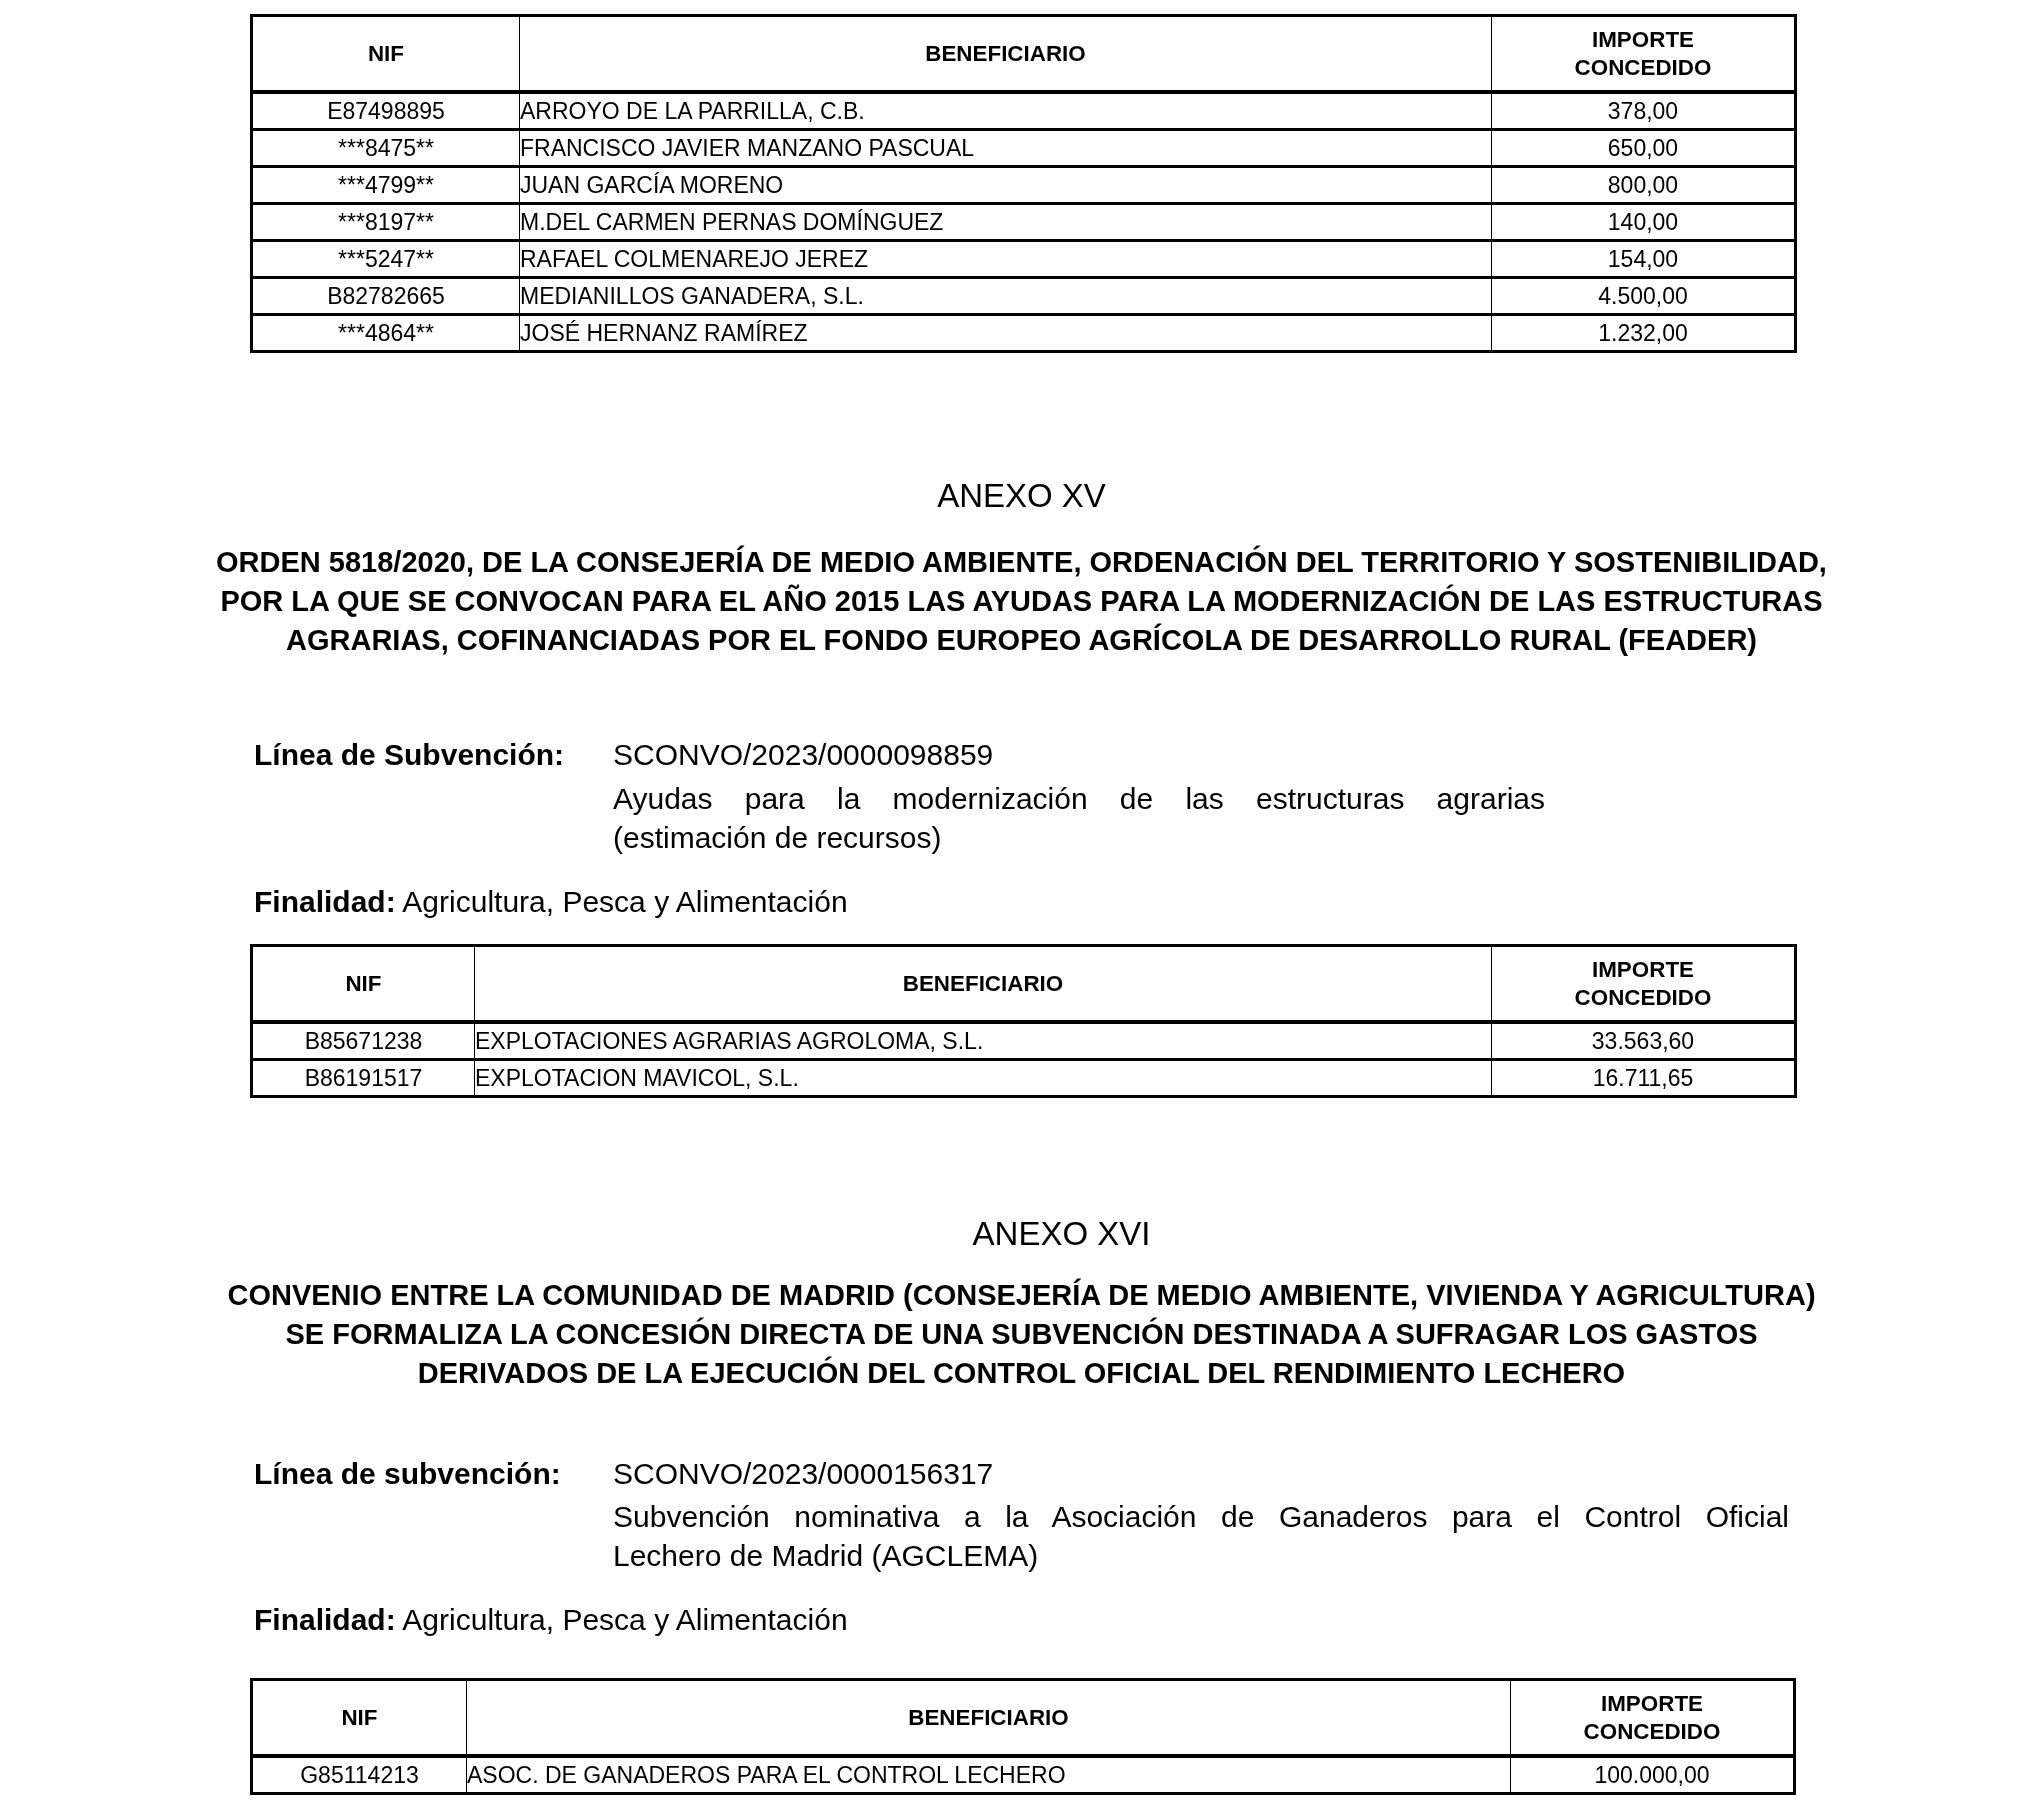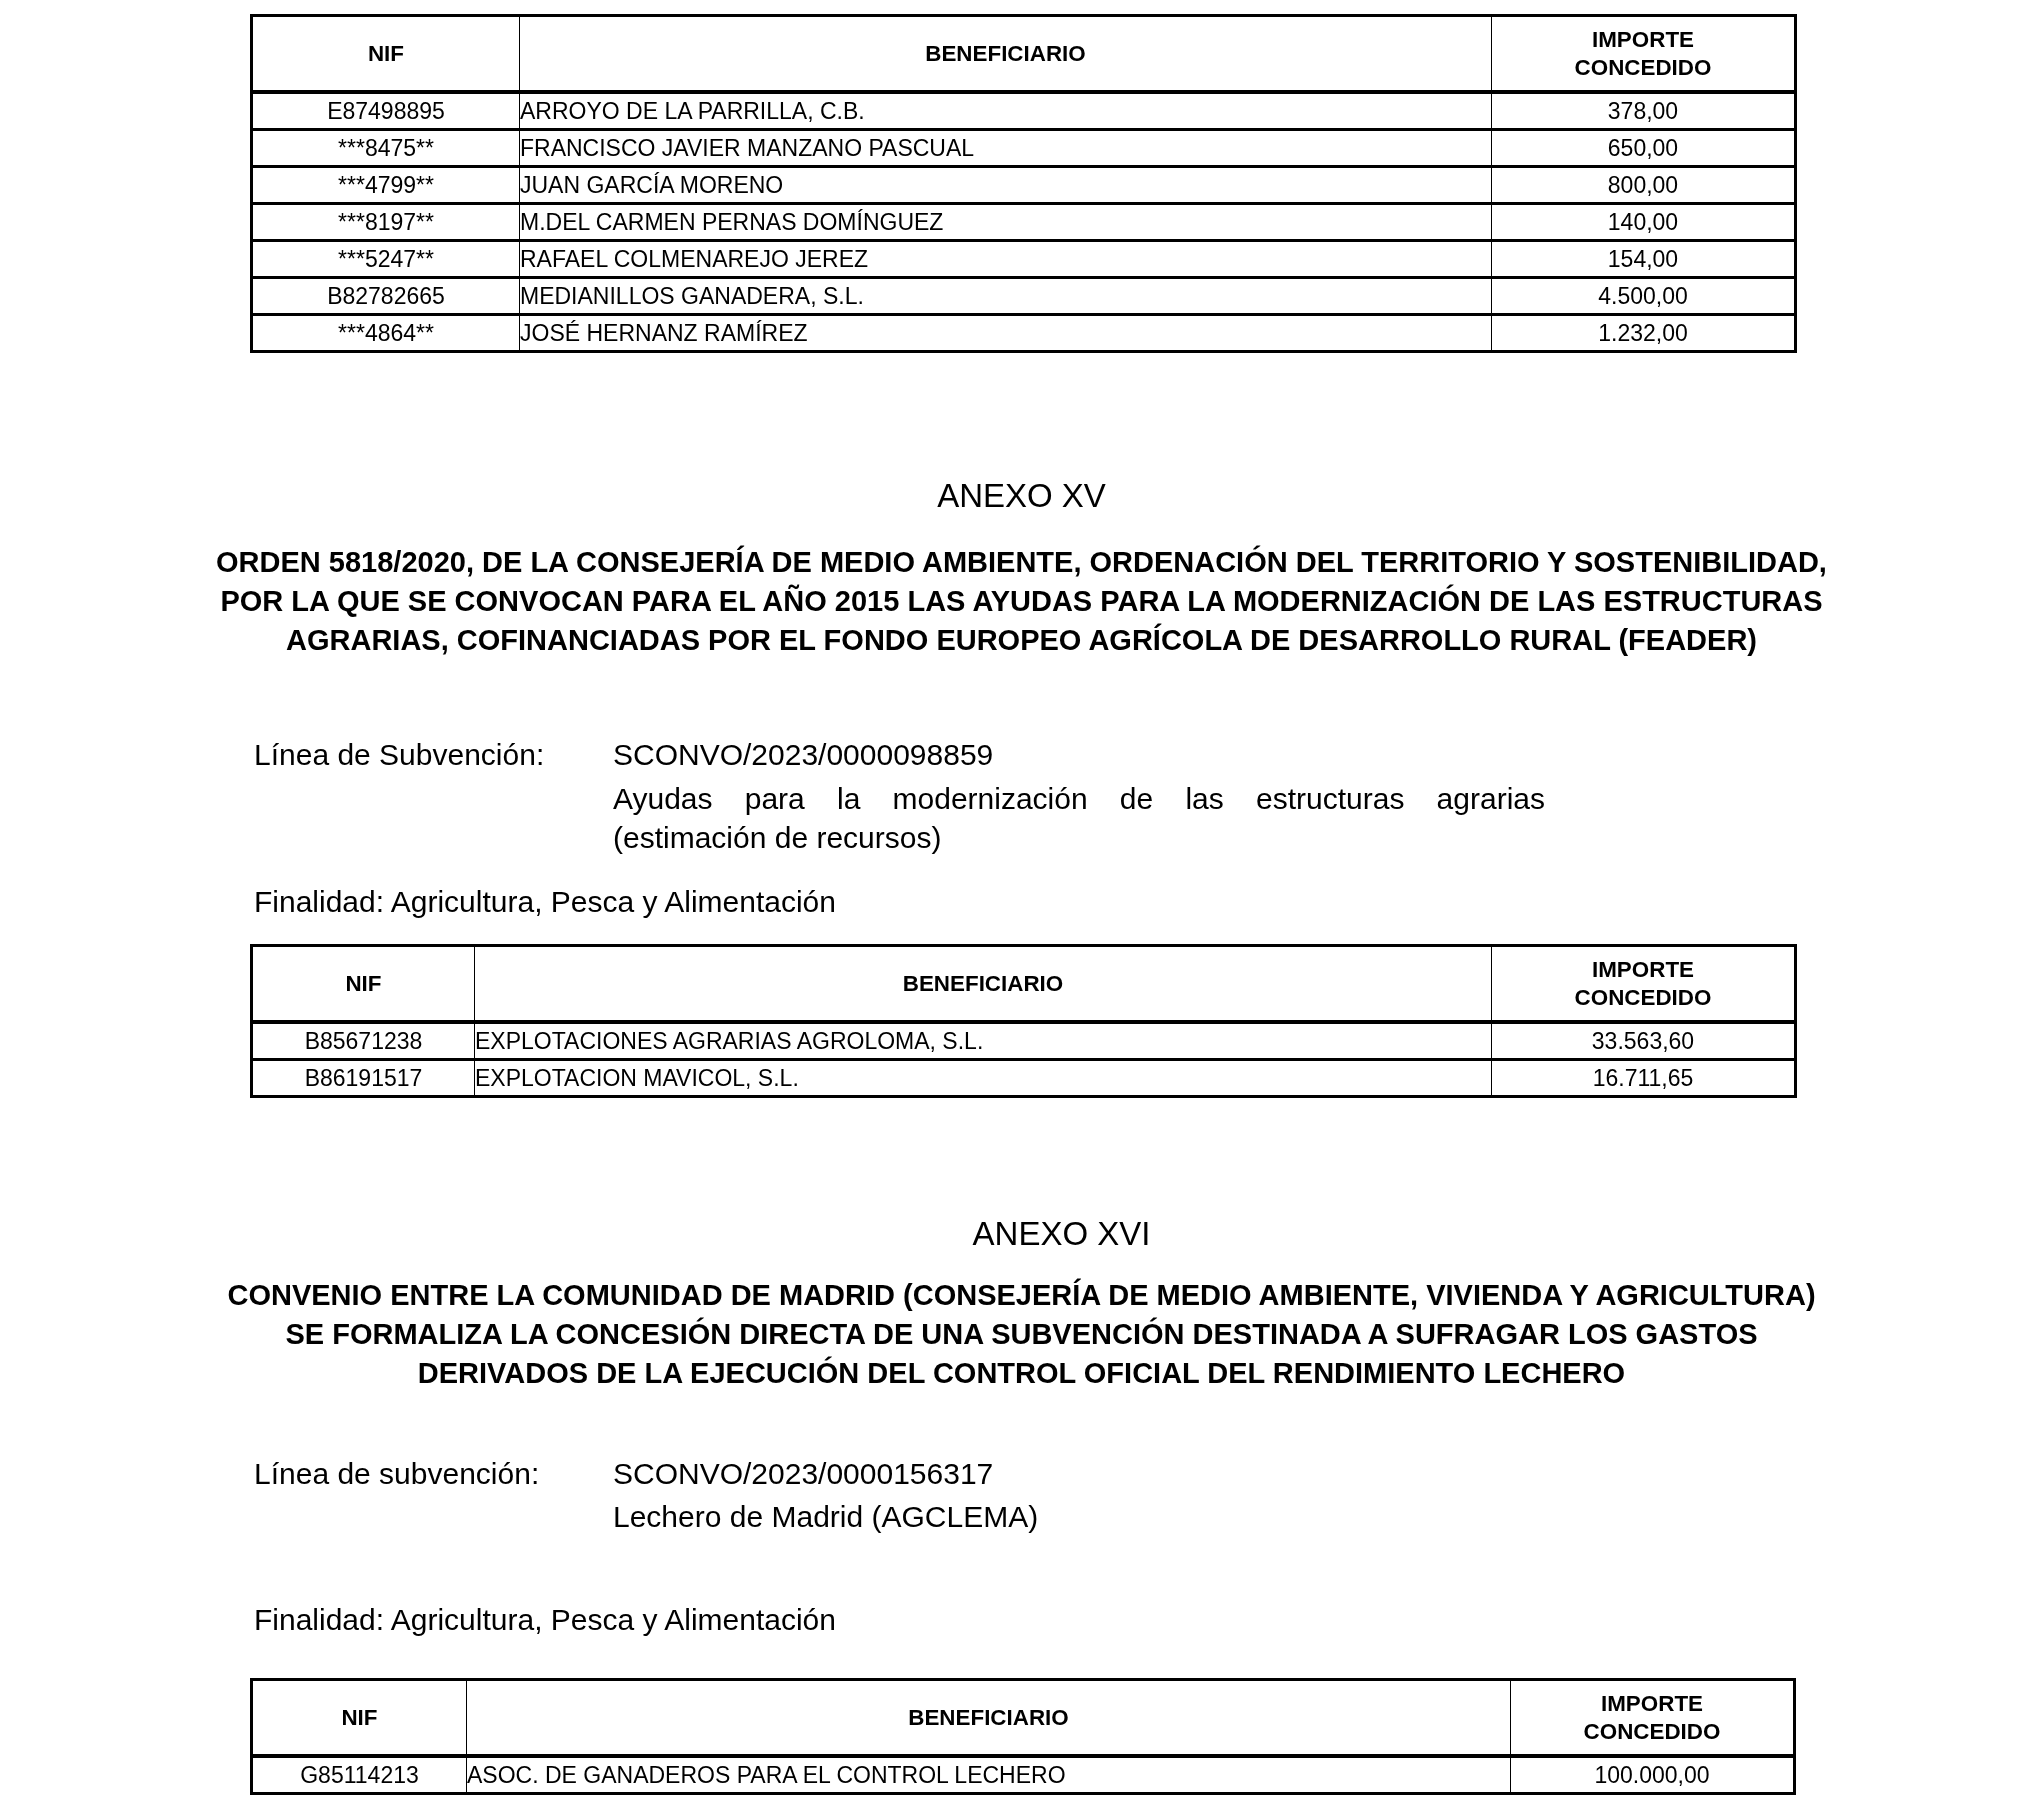--- a/index.html
+++ b/index.html
@@ -13,21 +13,21 @@
   table.grant thead tr { border-bottom: 4.7px solid #000; }
   table.grant tbody tr { border-bottom: 3.7px solid #000; }
   table.grant th { font-weight: bold; font-size: 22.4px; line-height: 28px; text-align: center; height: 73px; }
   table.grant td { font-size: 23px; height: 34px; line-height: 34px; }
   td.nif { text-align: center; }
   td.benef { text-align: left; padding-left: 18.6px; }
   td.imp { text-align: center; }
   .anexo { left: 0; width: 2043px; text-align: center; font-size: 33px; }
   .heading { left: 0; width: 2043px; text-align: center; font-weight: bold; font-size: 29px; line-height: 39px; }
   .meta { font-size: 30px; line-height: 39px; }
-  .meta b { font-weight: normal; }
+  .meta b { font-weight: bold; }
   .just { text-align: justify; text-align-last: left; }
 </style>
 </head>
 <body>
 
 <table class="grant" style="left:250px; top:14px; width:1544px;">
   <colgroup>
       <col style="width:268px">
       <col style="width:972px">
       <col style="width:304px">
@@ -129,20 +129,21 @@
   <div>CONVENIO ENTRE LA COMUNIDAD DE MADRID (CONSEJERÍA DE MEDIO AMBIENTE, VIVIENDA Y AGRICULTURA)</div>
   <div>SE FORMALIZA LA CONCESIÓN DIRECTA DE UNA SUBVENCIÓN DESTINADA A SUFRAGAR LOS GASTOS</div>
   <div>DERIVADOS DE LA EJECUCIÓN DEL CONTROL OFICIAL DEL RENDIMIENTO LECHERO</div>
 </div>
 
 <div class="abs meta" style="left:254px; top:1454px;">
   <b>Línea de subvención:</b>
 </div>
 <div class="abs meta" style="left:613px; top:1454px;">SCONVO/2023/0000156317</div>
 <div class="abs meta" style="left:613px; top:1497px; width:1176px;">
+  <div class="just" style="text-align-last: justify;">Subvención nominativa a la Asociación de Ganaderos para el Control Oficial</div>
   <div>Lechero de Madrid (AGCLEMA)</div>
 </div>
 <div class="abs meta" style="left:254px; top:1600px;">
   <b>Finalidad:</b><span> Agricultura, Pesca y Alimentación</span>
 </div>
 
 <table class="grant" style="left:250px; top:1678px; width:1544px;">
   <colgroup>
       <col style="width:215px">
       <col style="width:1044px">

